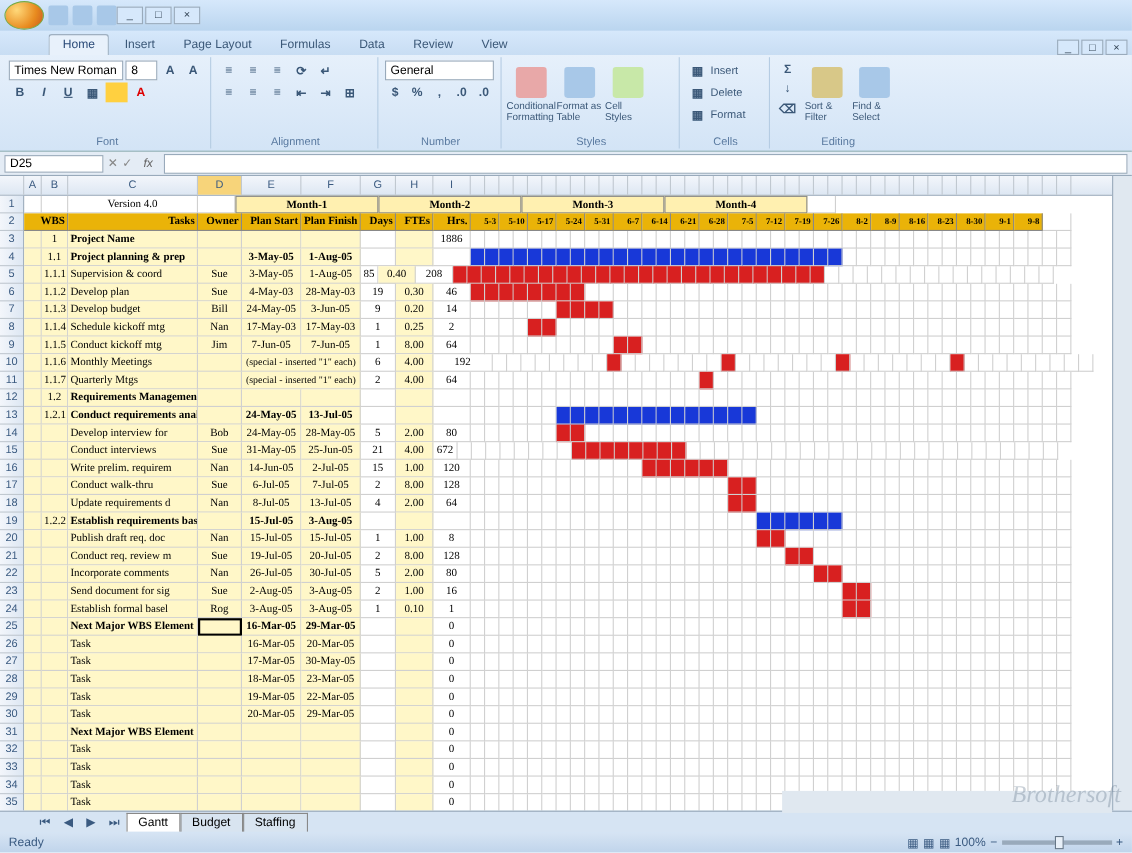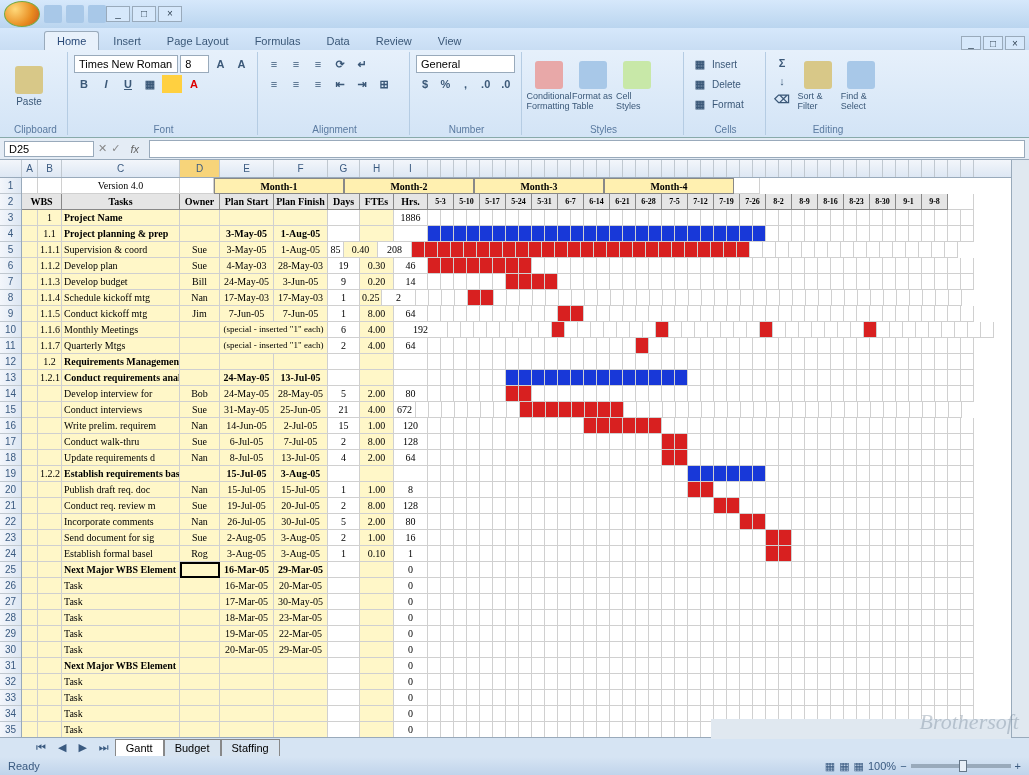--- a/index.html
+++ b/index.html
@@ -42,21 +42,21 @@
 .colhdr { display: flex; height: 18px; background: linear-gradient(#f3f6fb, #dde7f3); border-bottom: 1px solid #9ab; }
 .colhdr .ch { border-right: 1px solid #c0c8d0; text-align: center; font-size: 10px; color: #3a5a80; line-height: 18px; flex-shrink: 0; }
 .colhdr .ch.sel { background: #f7d47a; }
 .rowarea { display: flex; height: calc(100% - 18px); }
 .rowhdr { width: 22px; background: linear-gradient(90deg,#f3f6fb,#dde7f3); border-right: 1px solid #9ab; }
 .rowhdr .rh { height: 16px; border-bottom: 1px solid #c0c8d0; text-align: center; font-size: 10px; color: #3a5a80; line-height: 16px; }
 .cells { flex: 1; position: relative; }
 .row { display: flex; height: 16px; }
 .cell { border-right: 1px solid #d0d0d0; border-bottom: 1px solid #d0d0d0; font-size: 10px; line-height: 15px; padding: 0 2px; overflow: hidden; white-space: nowrap; flex-shrink: 0; font-family: "Times New Roman", serif; }
 .cell.y { background: #fff7c8; }
-.cell.hdr { background: #e5e5e5; font-weight: bold; text-align: center; border-right: 1px solid #888; border-bottom: 1px solid #888; }
+.cell.hdr { background: #eab308; font-weight: bold; text-align: right; border-right: 1px solid #888; border-bottom: 1px solid #888; }
 .cell.mhdr { background: #fff0b0; font-weight: bold; text-align: center; border: 1px solid #888; }
 .cell.b { font-weight: bold; }
 .cell.c { text-align: center; }
 .cell.sel { border: 2px solid #000; }
 .gantt-blue { background: #1838d8; }
 .gantt-red { background: #d82020; }
 .narrow { width: 13px; }
 
 
 .sheettabs { position: absolute; bottom: 18px; left: 0; right: 0; height: 20px; background: #d6e4f3; border-top: 1px solid #9ab; display: flex; align-items: center; padding-left: 30px; gap: 0; }
@@ -98,27 +98,20 @@
   <div class="tab">Review</div>
   <div class="tab">View</div>
   <div class="tab-right">
     <div class="winbtn">_</div>
     <div class="winbtn">□</div>
     <div class="winbtn">×</div>
   </div>
 </div>
 
 <div class="ribbon">
-  <div class="rgroup" style="width:64px">
-    <div class="rbig">
-        <div class="ico"></div>
-        <span>Paste</span>
-      </div>
-    <div class="rgroup-label">Clipboard</div>
-  </div>
   <div class="rgroup" style="width:188px">
     <div class="rrow">
       <span class="rsel" style="width:110px">Times New Roman</span>
       <span class="rsel" style="width:30px">8</span>
       <span class="rbtn">A</span>
       <span class="rbtn">A</span>
     </div>
     <div class="rrow">
       <span class="rbtn">B</span>
       <span class="rbtn" style="font-style:italic">I</span>
@@ -622,21 +615,21 @@
           <div class="cell narrow "></div>
         </div>
         <div class="row">
           <div class="cell y" style="width:16px"></div>
           <div class="cell y c" style="width:24px">1.1.4</div>
           <div class="cell y" style="width:118px">Schedule kickoff mtg</div>
           <div class="cell y c" style="width:40px">Nan</div>
           <div class="cell y c" style="width:54px">17-May-03</div>
           <div class="cell y c" style="width:54px">17-May-03</div>
           <div class="cell c" style="width:32px">1</div>
-          <div class="cell y c" style="width:22px">0.25</div>
+          <div class="cell y c" style="width:34px">0.25</div>
           <div class="cell c" style="width:34px">2</div>
           <div class="cell narrow "></div>
           <div class="cell narrow "></div>
           <div class="cell narrow "></div>
           <div class="cell narrow "></div>
           <div class="cell narrow gantt-red"></div>
           <div class="cell narrow gantt-red"></div>
           <div class="cell narrow "></div>
           <div class="cell narrow "></div>
           <div class="cell narrow "></div>

